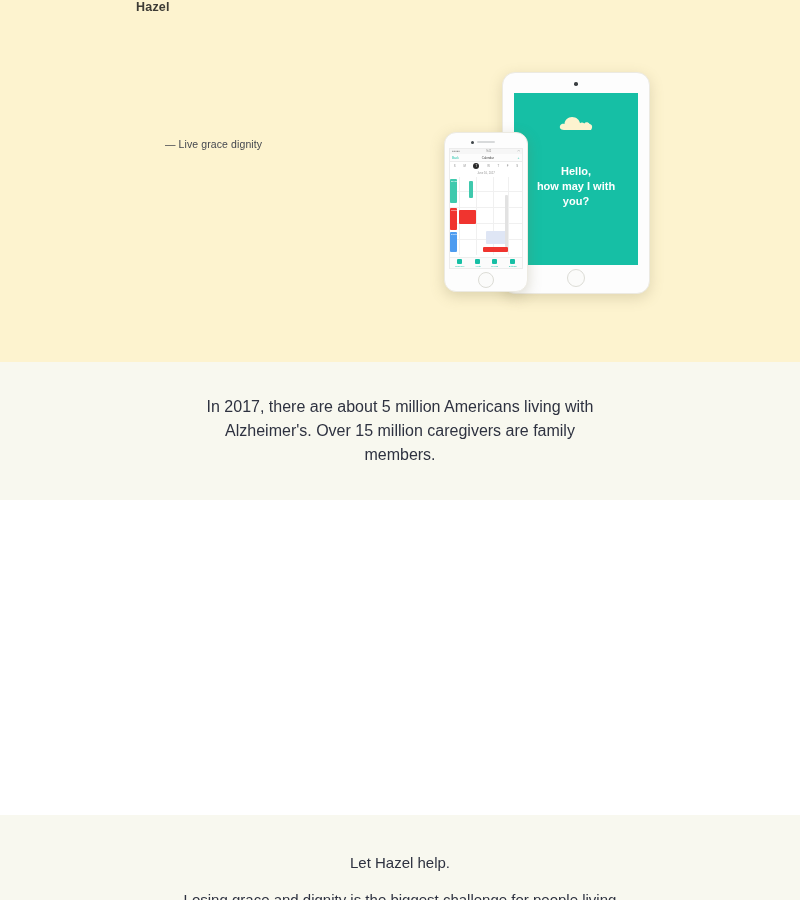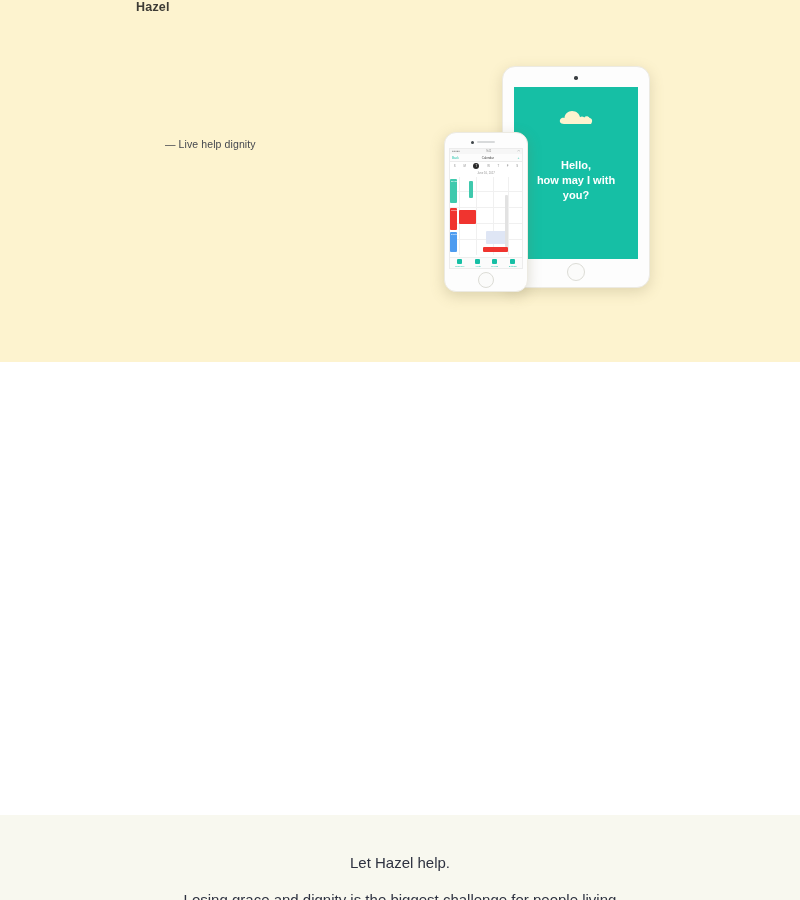--- a/index.html
+++ b/index.html
@@ -47,21 +47,21 @@
     color: #44474f;
     letter-spacing: 0.1px;
   }
 
   
   .devices { position: absolute; left: 440px; top: 60px; width: 220px; height: 240px; }
 
   .tablet {
     position: absolute;
     left: 62px;
-    top: 6px;
+    top: 12px;
     width: 148px;
     height: 222px;
     background: #fdfdfd;
     border-radius: 13px;
     box-shadow: 0 4px 14px rgba(120,110,70,0.22);
     border: 1px solid #eceae2;
   }
   .tablet-cam {
     position: absolute; left: 50%; top: 9px; margin-left: -2px;
     width: 3.5px; height: 3.5px; border-radius: 50%; background: #3a3f42;
@@ -188,21 +188,21 @@
 </style>
 </head>
 <body>
 
 <div class="page">
 
   <section class="hero">
     <div class="brand">Hazel</div>
 
     <div class="hero-copy">
-      <div class="hero-tagline">— Live help dignity</div>
+      <div class="hero-tagline">— Live grace dignity</div>
     </div>
 
     <div class="devices">
 
       <div class="tablet">
         <div class="tablet-cam"></div>
         <div class="tablet-screen">
           <svg class="cloud-icon" viewBox="0 0 34 15">
             <path d="M5 15 C1 15 0 12 1.5 10 C2.5 8.6 4.5 8.4 5.5 9 C5.6 5 9 2 13 2 C17.5 2 20.5 5 21 8.2 C22 7.4 24 7.4 25.3 8.4 C26.4 6.8 29.5 7 30.6 9 C33.3 9.3 34 12.5 32 15 Z" fill="#fdf3cf"></path>
           </svg>
@@ -283,20 +283,23 @@
             </div>
           </div>
 
         </div>
         <div class="phone-home"></div>
       </div>
 
     </div>
   </section>
 
+  <section class="stat-band">
+    <p class="stat-text">In 2017, there are about 5 million Americans living with Alzheimer's. Over 15 million caregivers are family members.</p>
+  </section>
 
   <section class="caregivers">
     
 
     
   </section>
 
   <section class="help-band">
     <h2 class="help-title">Let Hazel help.</h2>
     <p class="help-body">Losing grace and dignity is the biggest challenge for people living with dementia. Doctors can't fix this, but Hazel can.</p>

